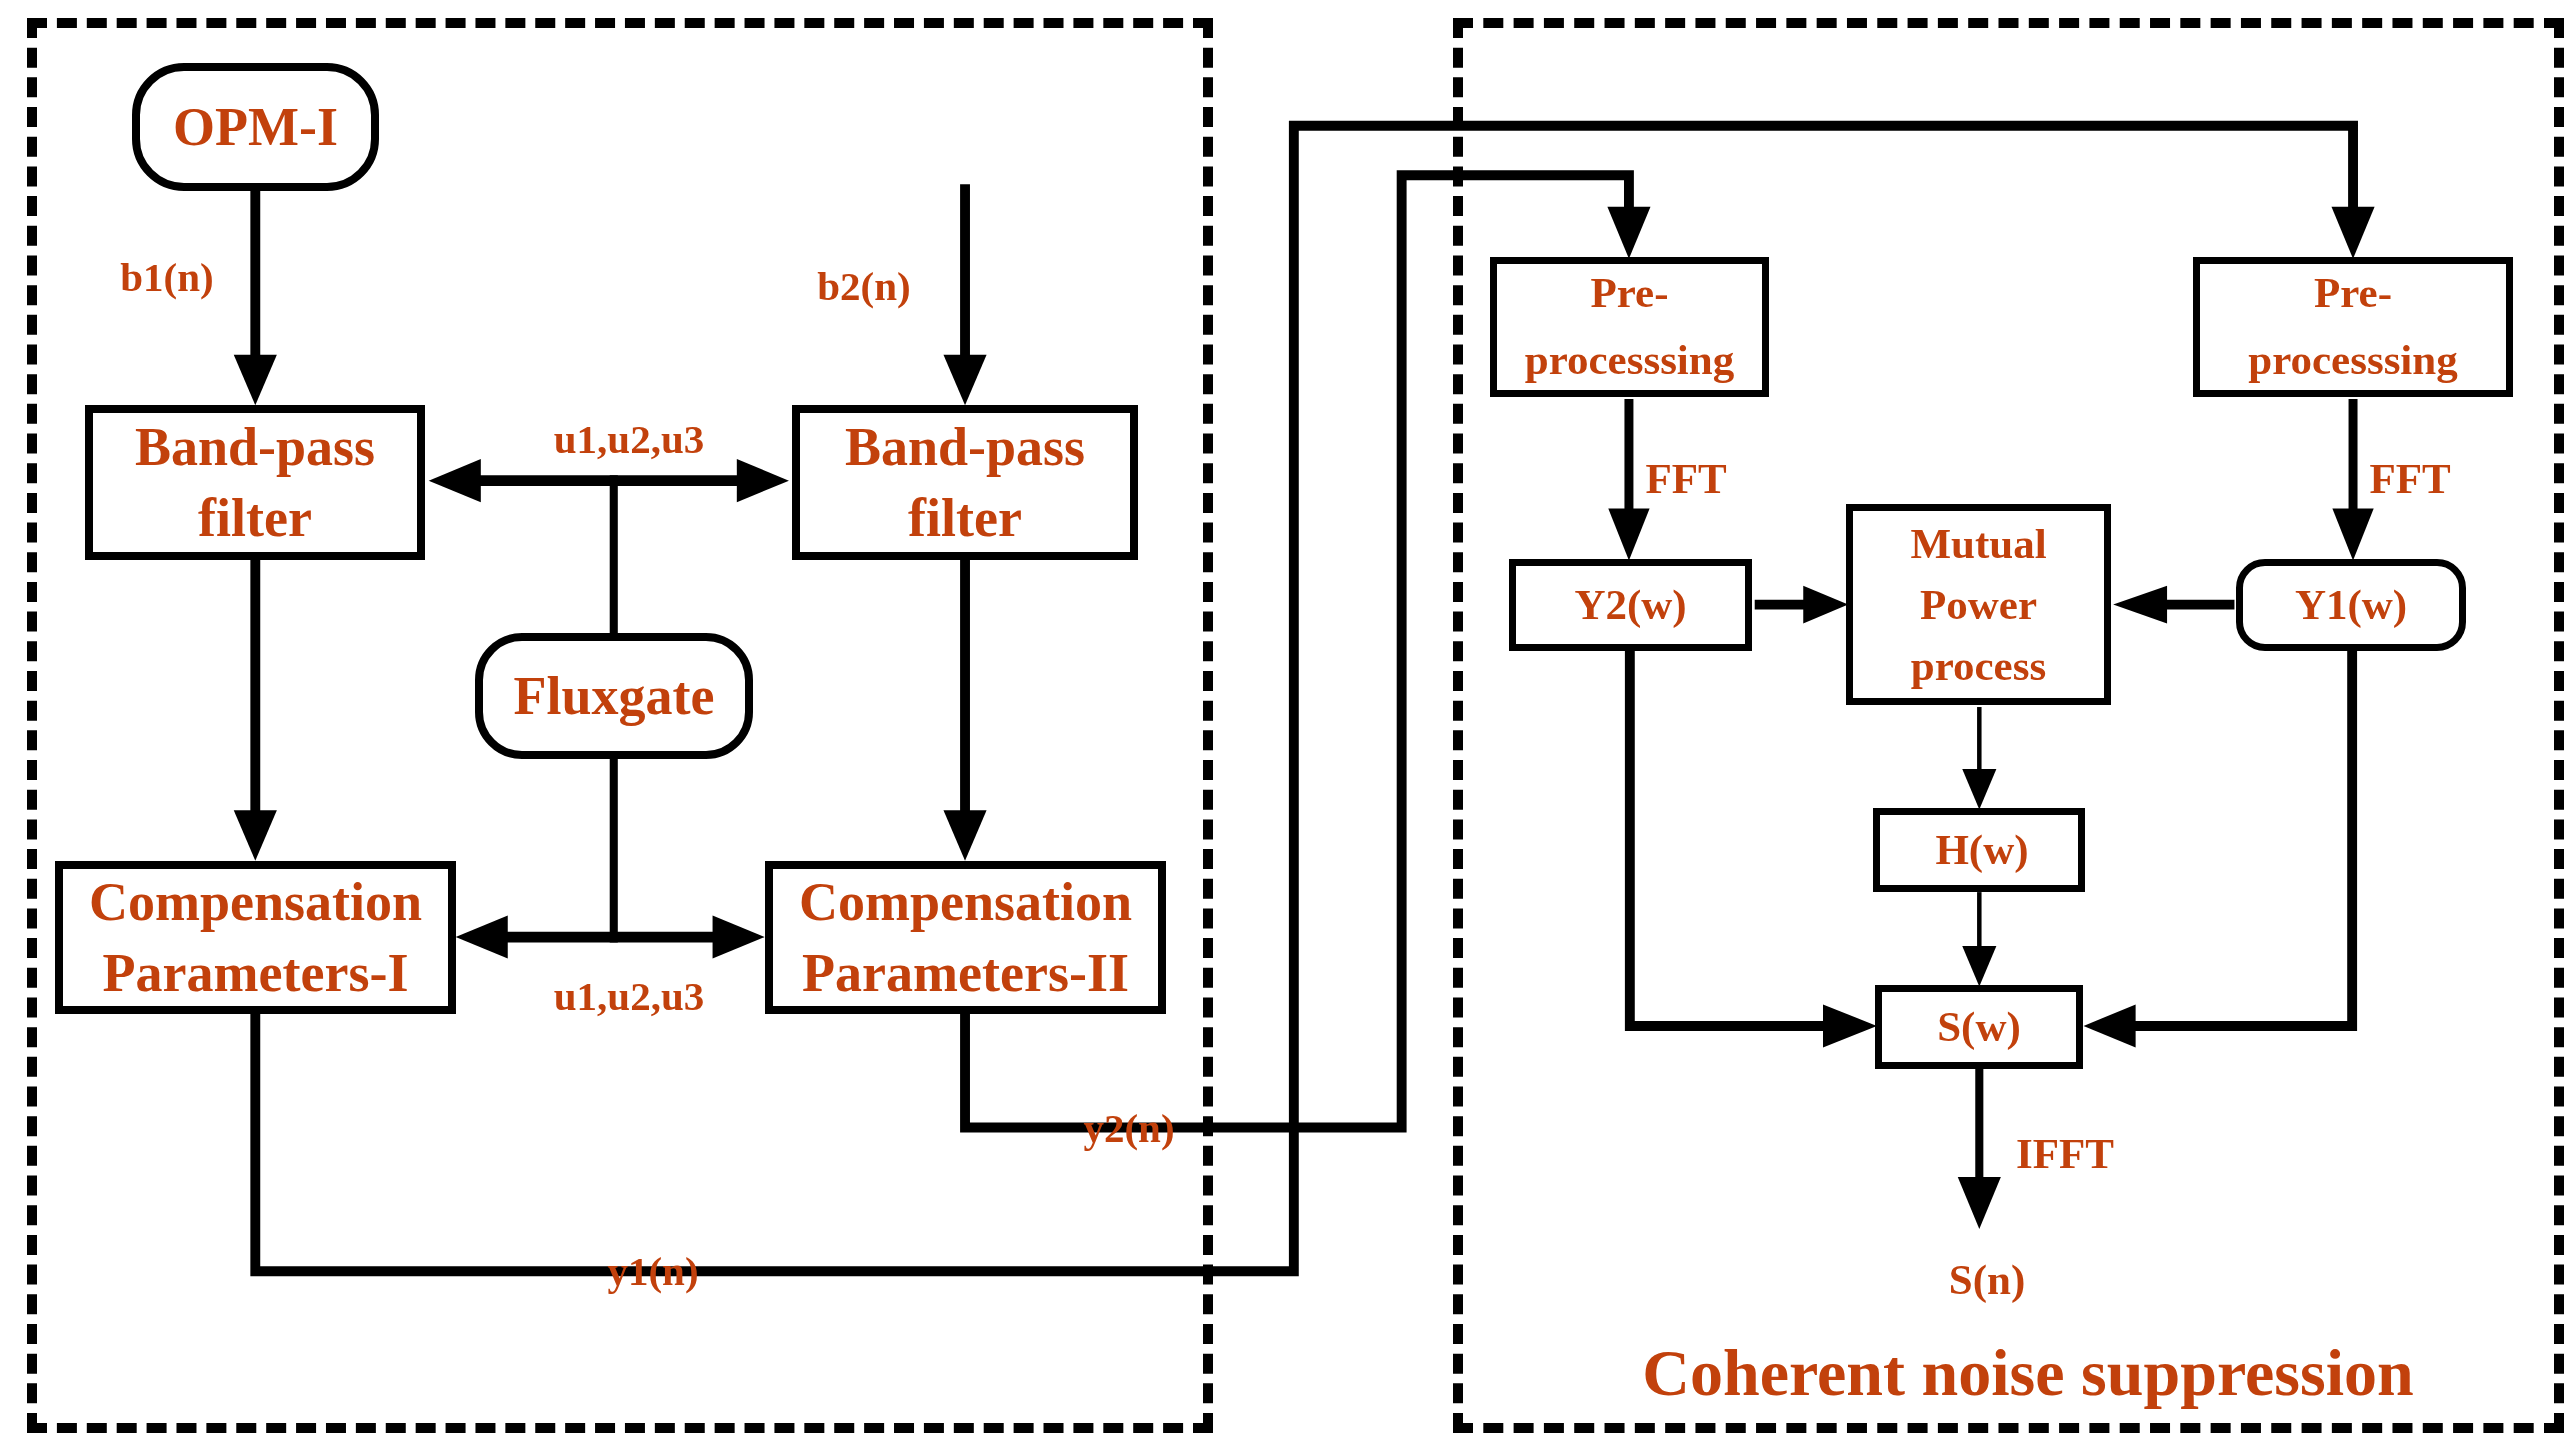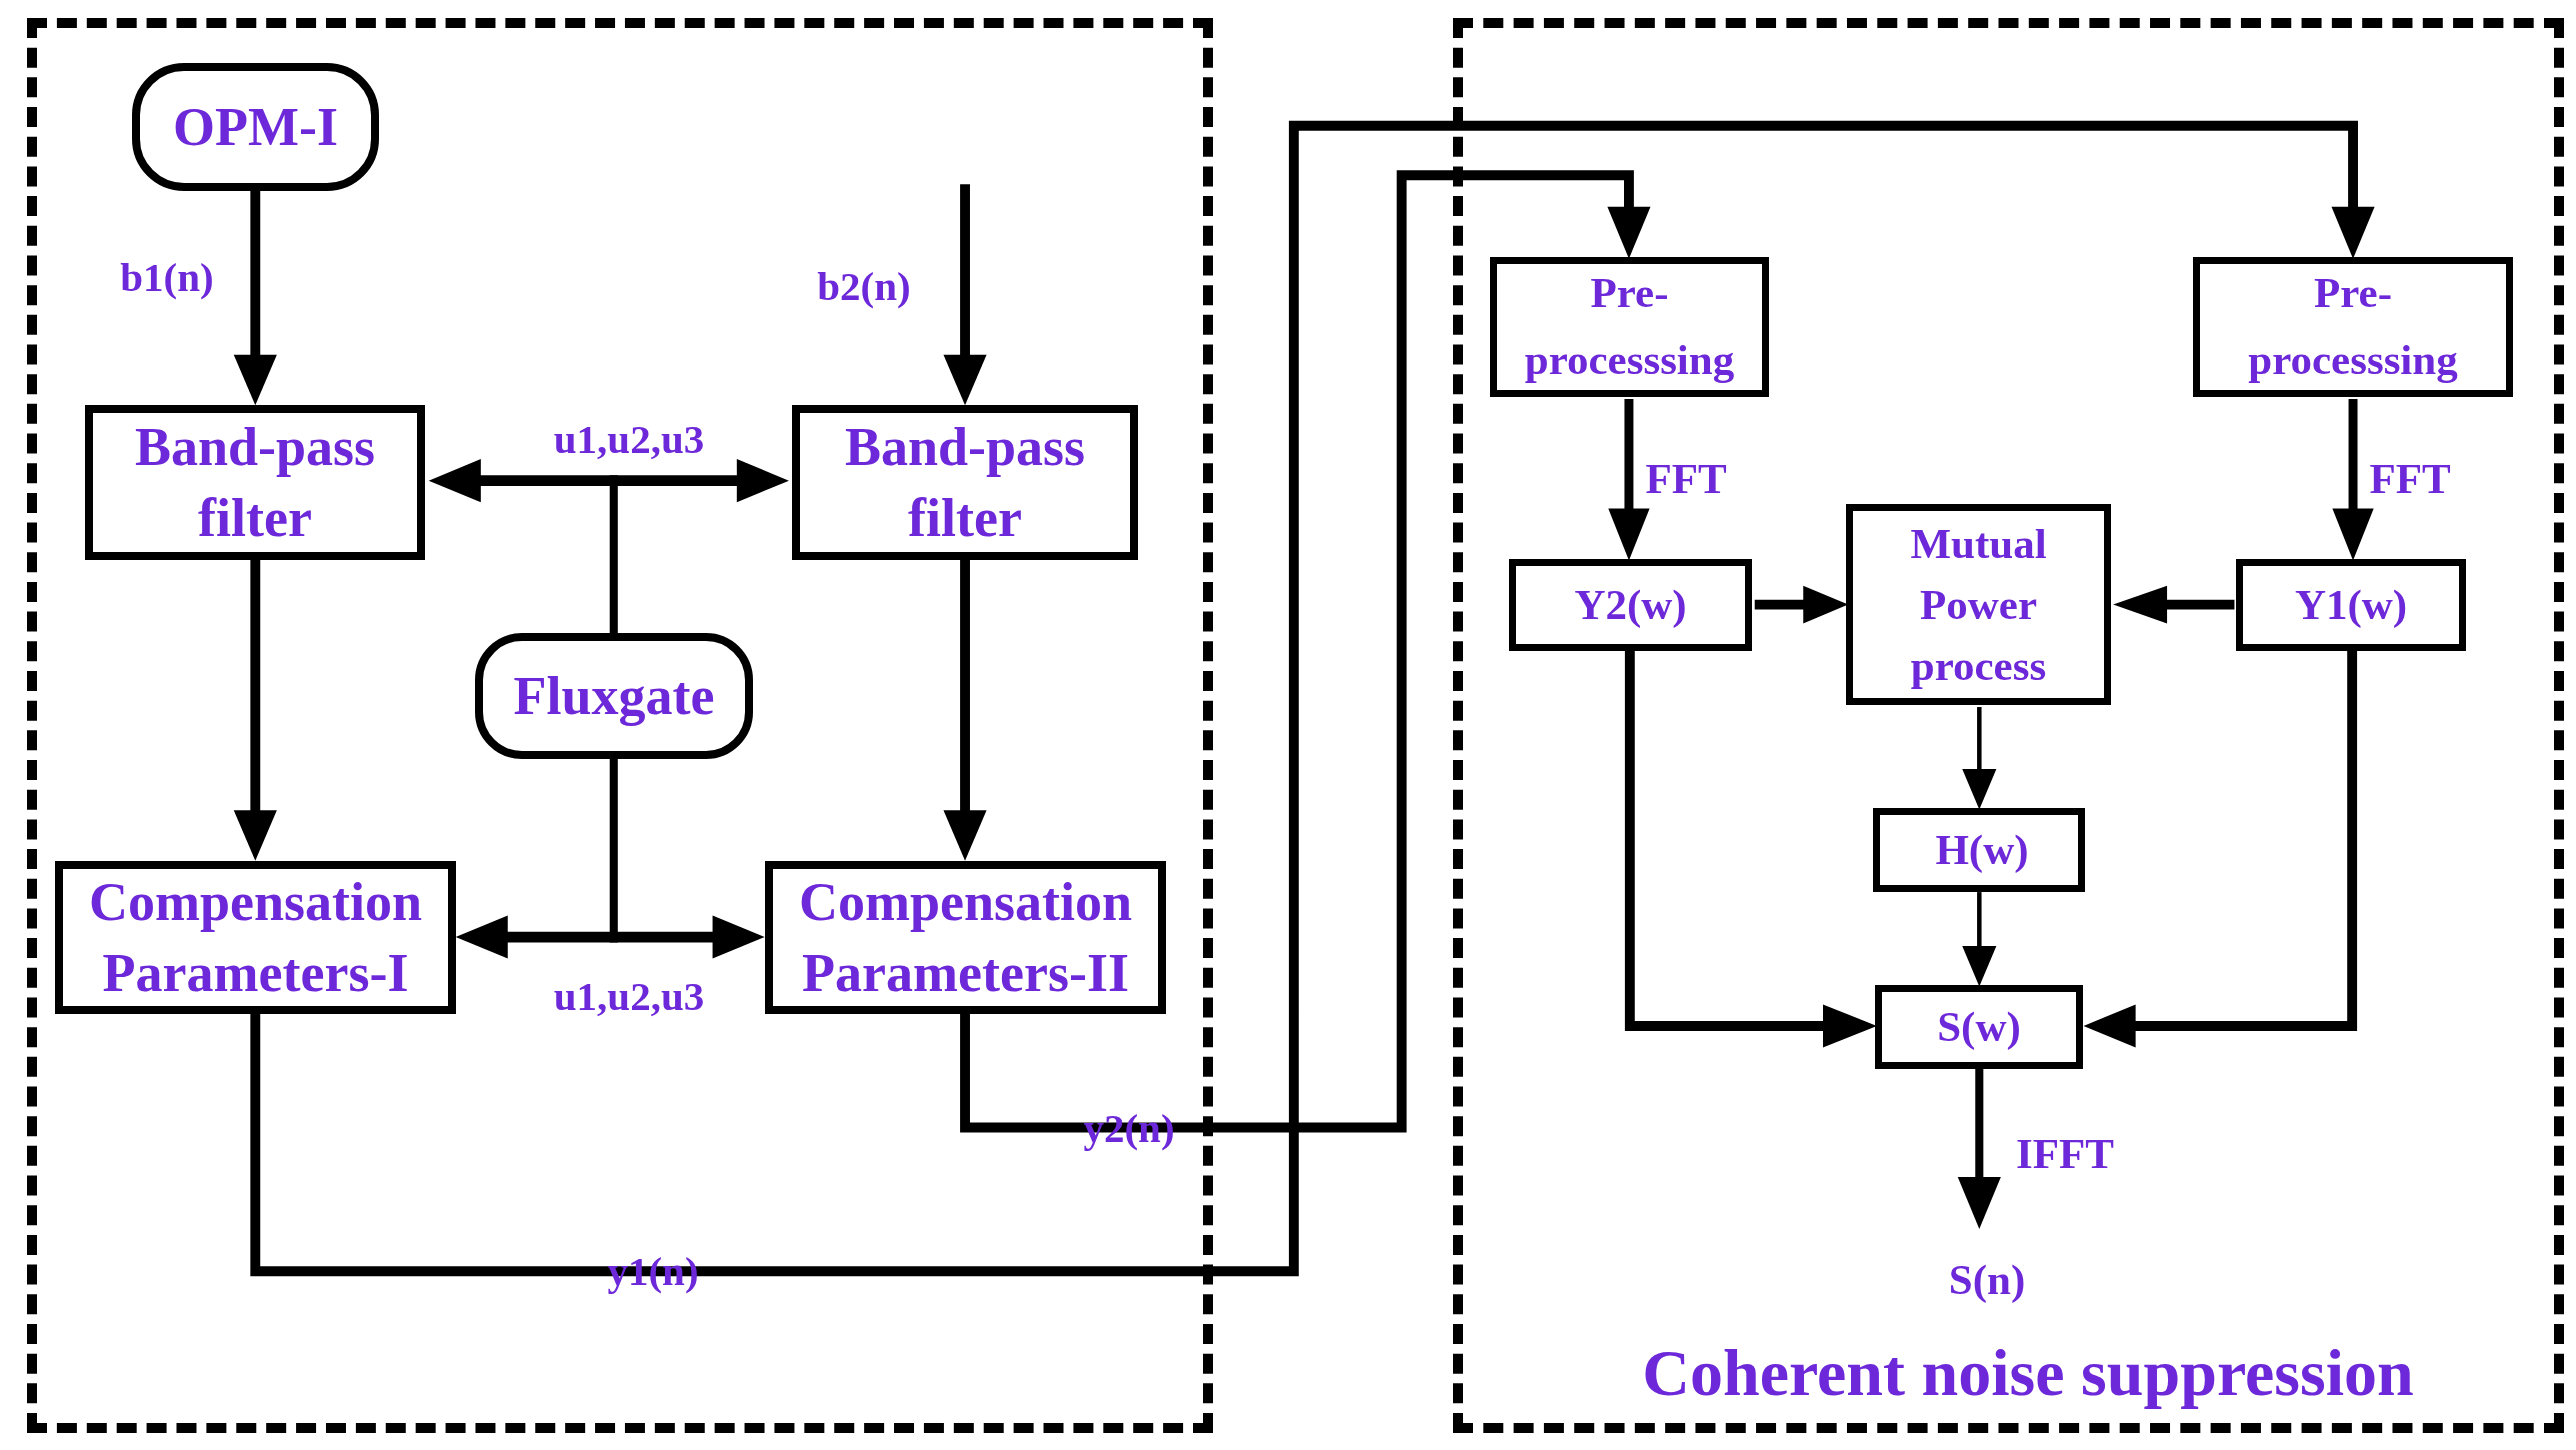--- a/index.html
+++ b/index.html
@@ -2,21 +2,21 @@
 <html style="font-size:14.4px"><head>
 <meta charset="utf-8">
 <style>
   html,body{margin:0;padding:0;background:#ffffff;}
   #stage{
     position:relative;
     width:2576px;height:1450px;
     background:#ffffff;
     font-family:"Liberation Serif","DejaVu Serif",serif;
     font-weight:bold;
-    color:#6d28d9;
+    color:#c2410c;
     overflow:hidden;
   }
   #wires{position:absolute;left:0;top:0;}
   .region{
     position:absolute;
     border:10px dashed #000;
     box-sizing:border-box;
     background:transparent;
   }
   .node{
@@ -148,21 +148,21 @@
     <span>processsing</span>
   </div>
   <div class="node thin f48" style="left:1509px;top:559px;width:243px;height:92px;">
     <span>Y2(w)</span>
   </div>
   <div class="node thin f48" style="left:1846px;top:504px;width:265px;height:201px;">
     <span>Mutual</span>
     <span>Power</span>
     <span>process</span>
   </div>
-  <div class="node thin f48" style="left:2236px;top:559px;width:230px;height:92px;">
+  <div class="node thin f48" style="left:2236px;top:559px;width:230px;height:92px;border-radius:29px;">
     <span>Y1(w)</span>
   </div>
   <div class="node thin f48" style="left:1873px;top:808px;width:212px;height:84px;padding-left:6px;">
     <span>H(w)</span>
   </div>
   <div class="node thin f48" style="left:1875px;top:985px;width:208px;height:84px;">
     <span>S(w)</span>
   </div>
 
   <div class="lab" style="left:167px;top:277px;">b1(n)</div>

